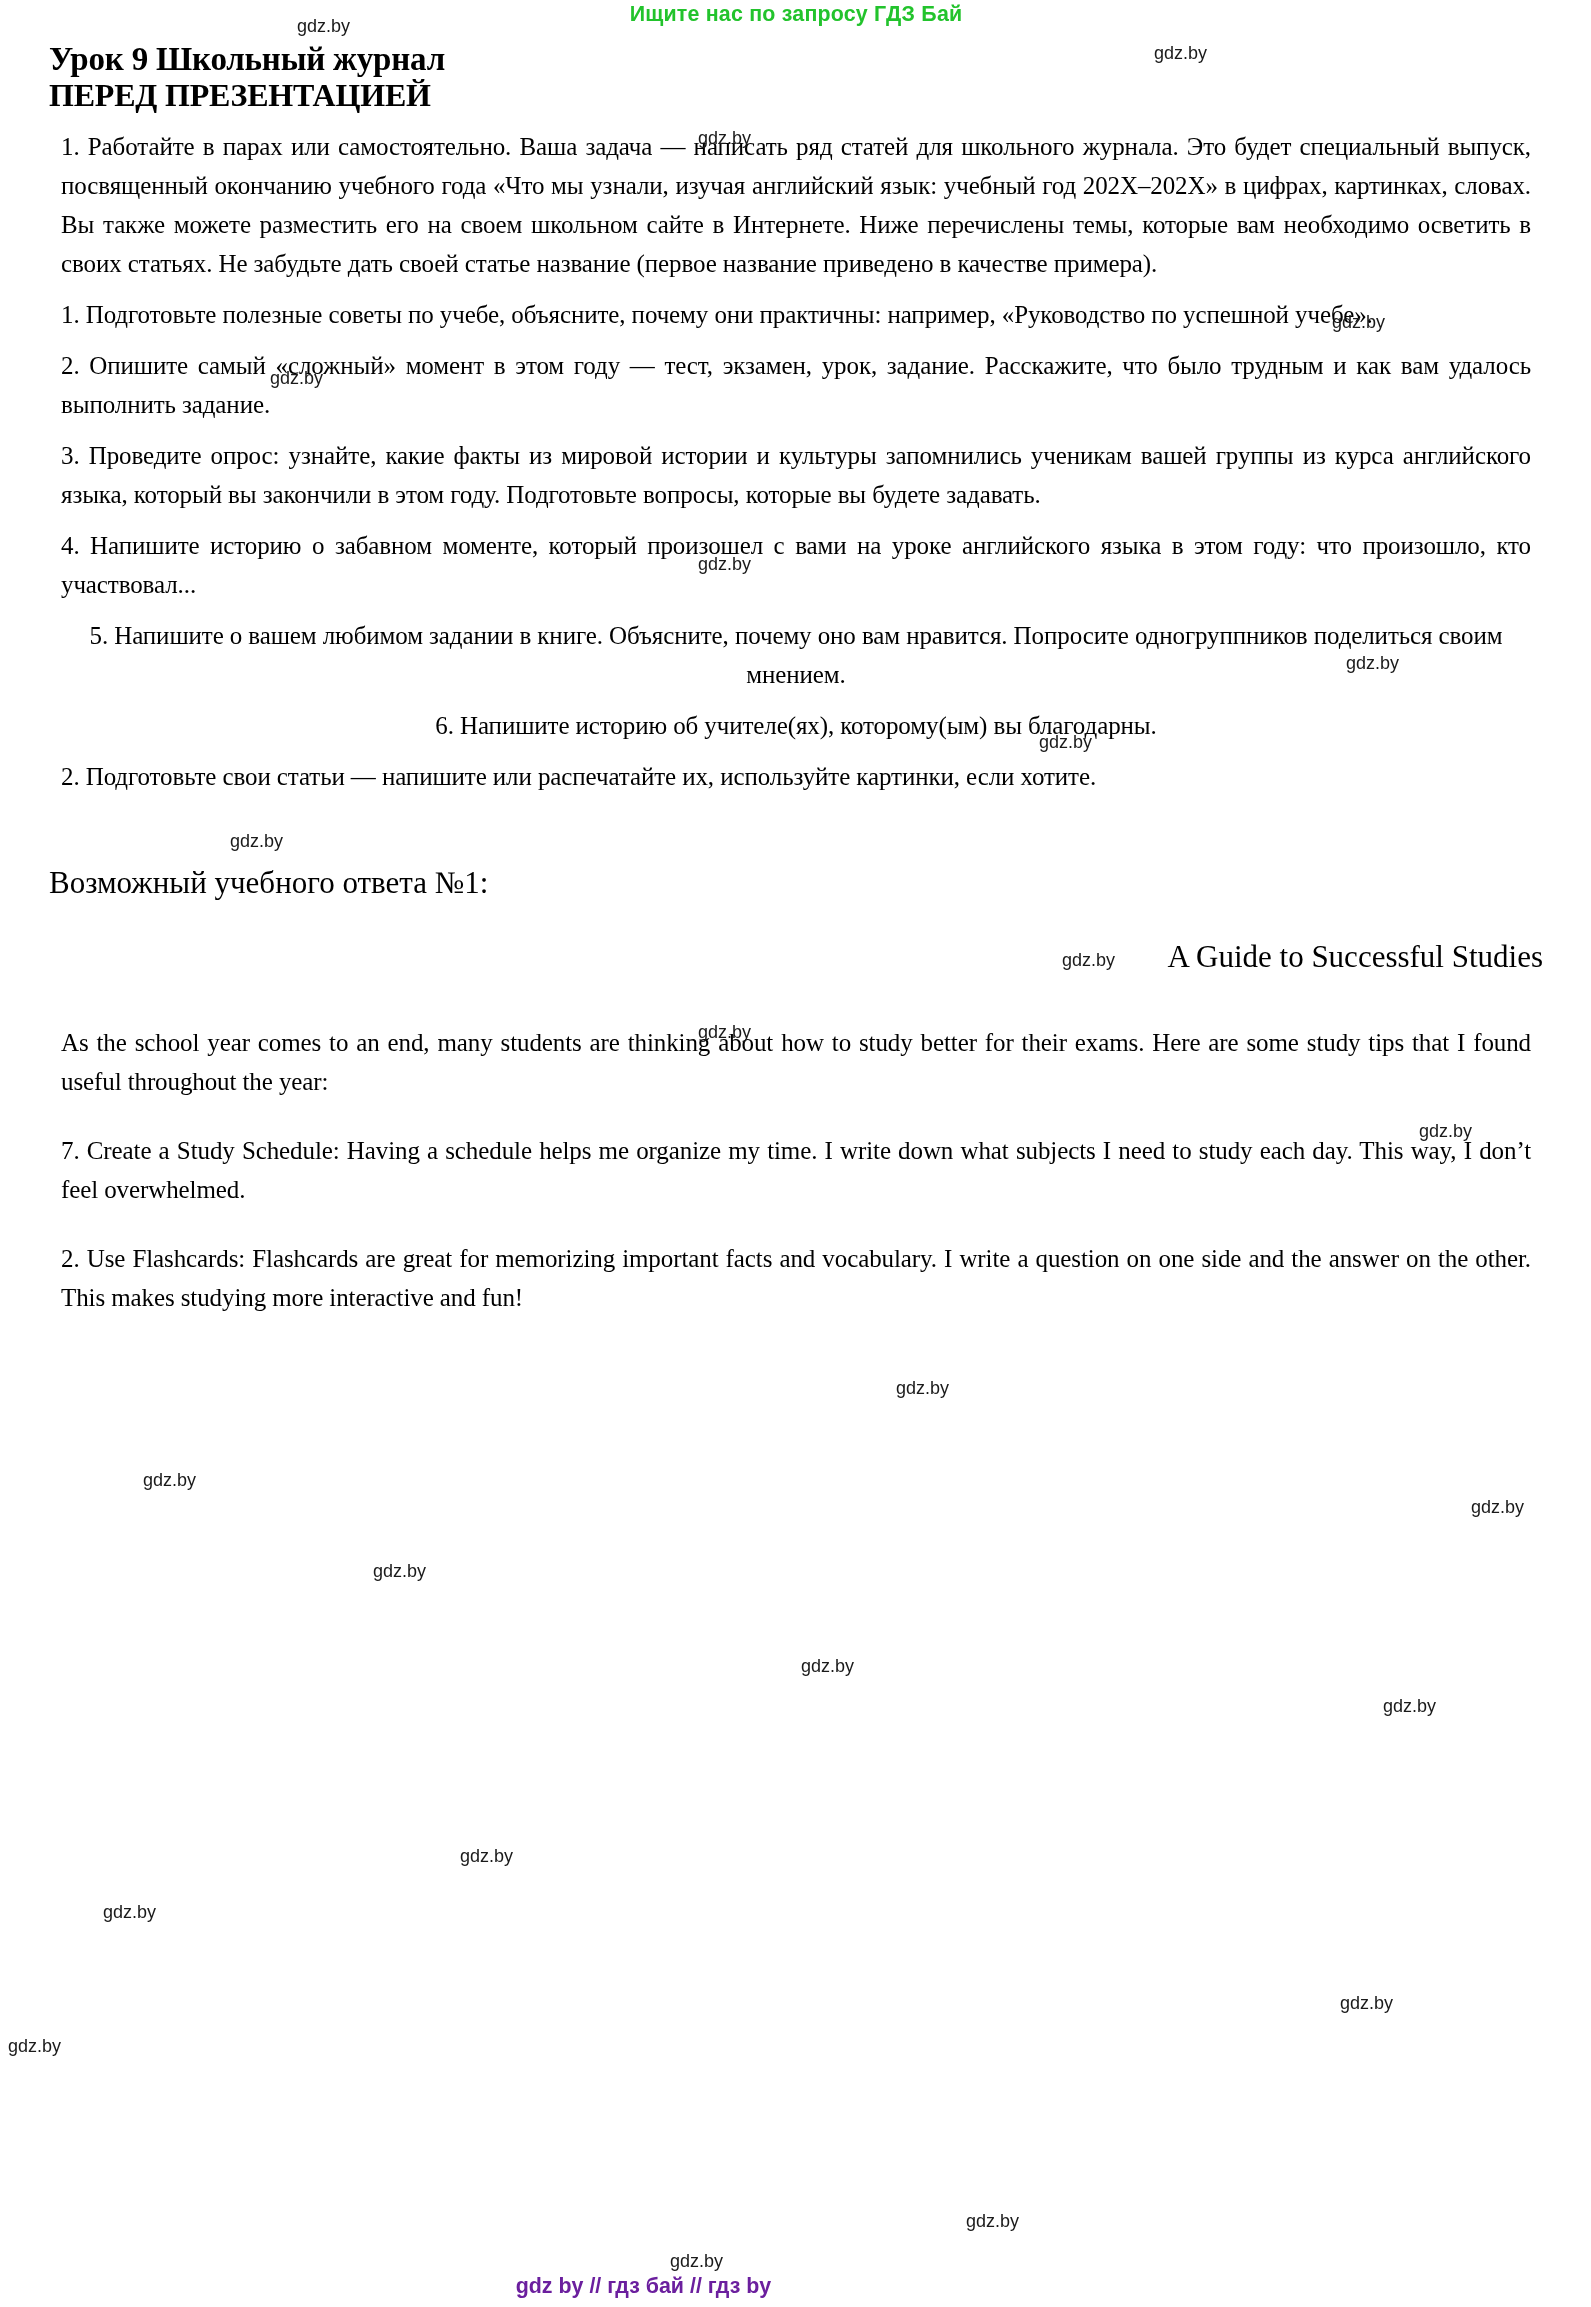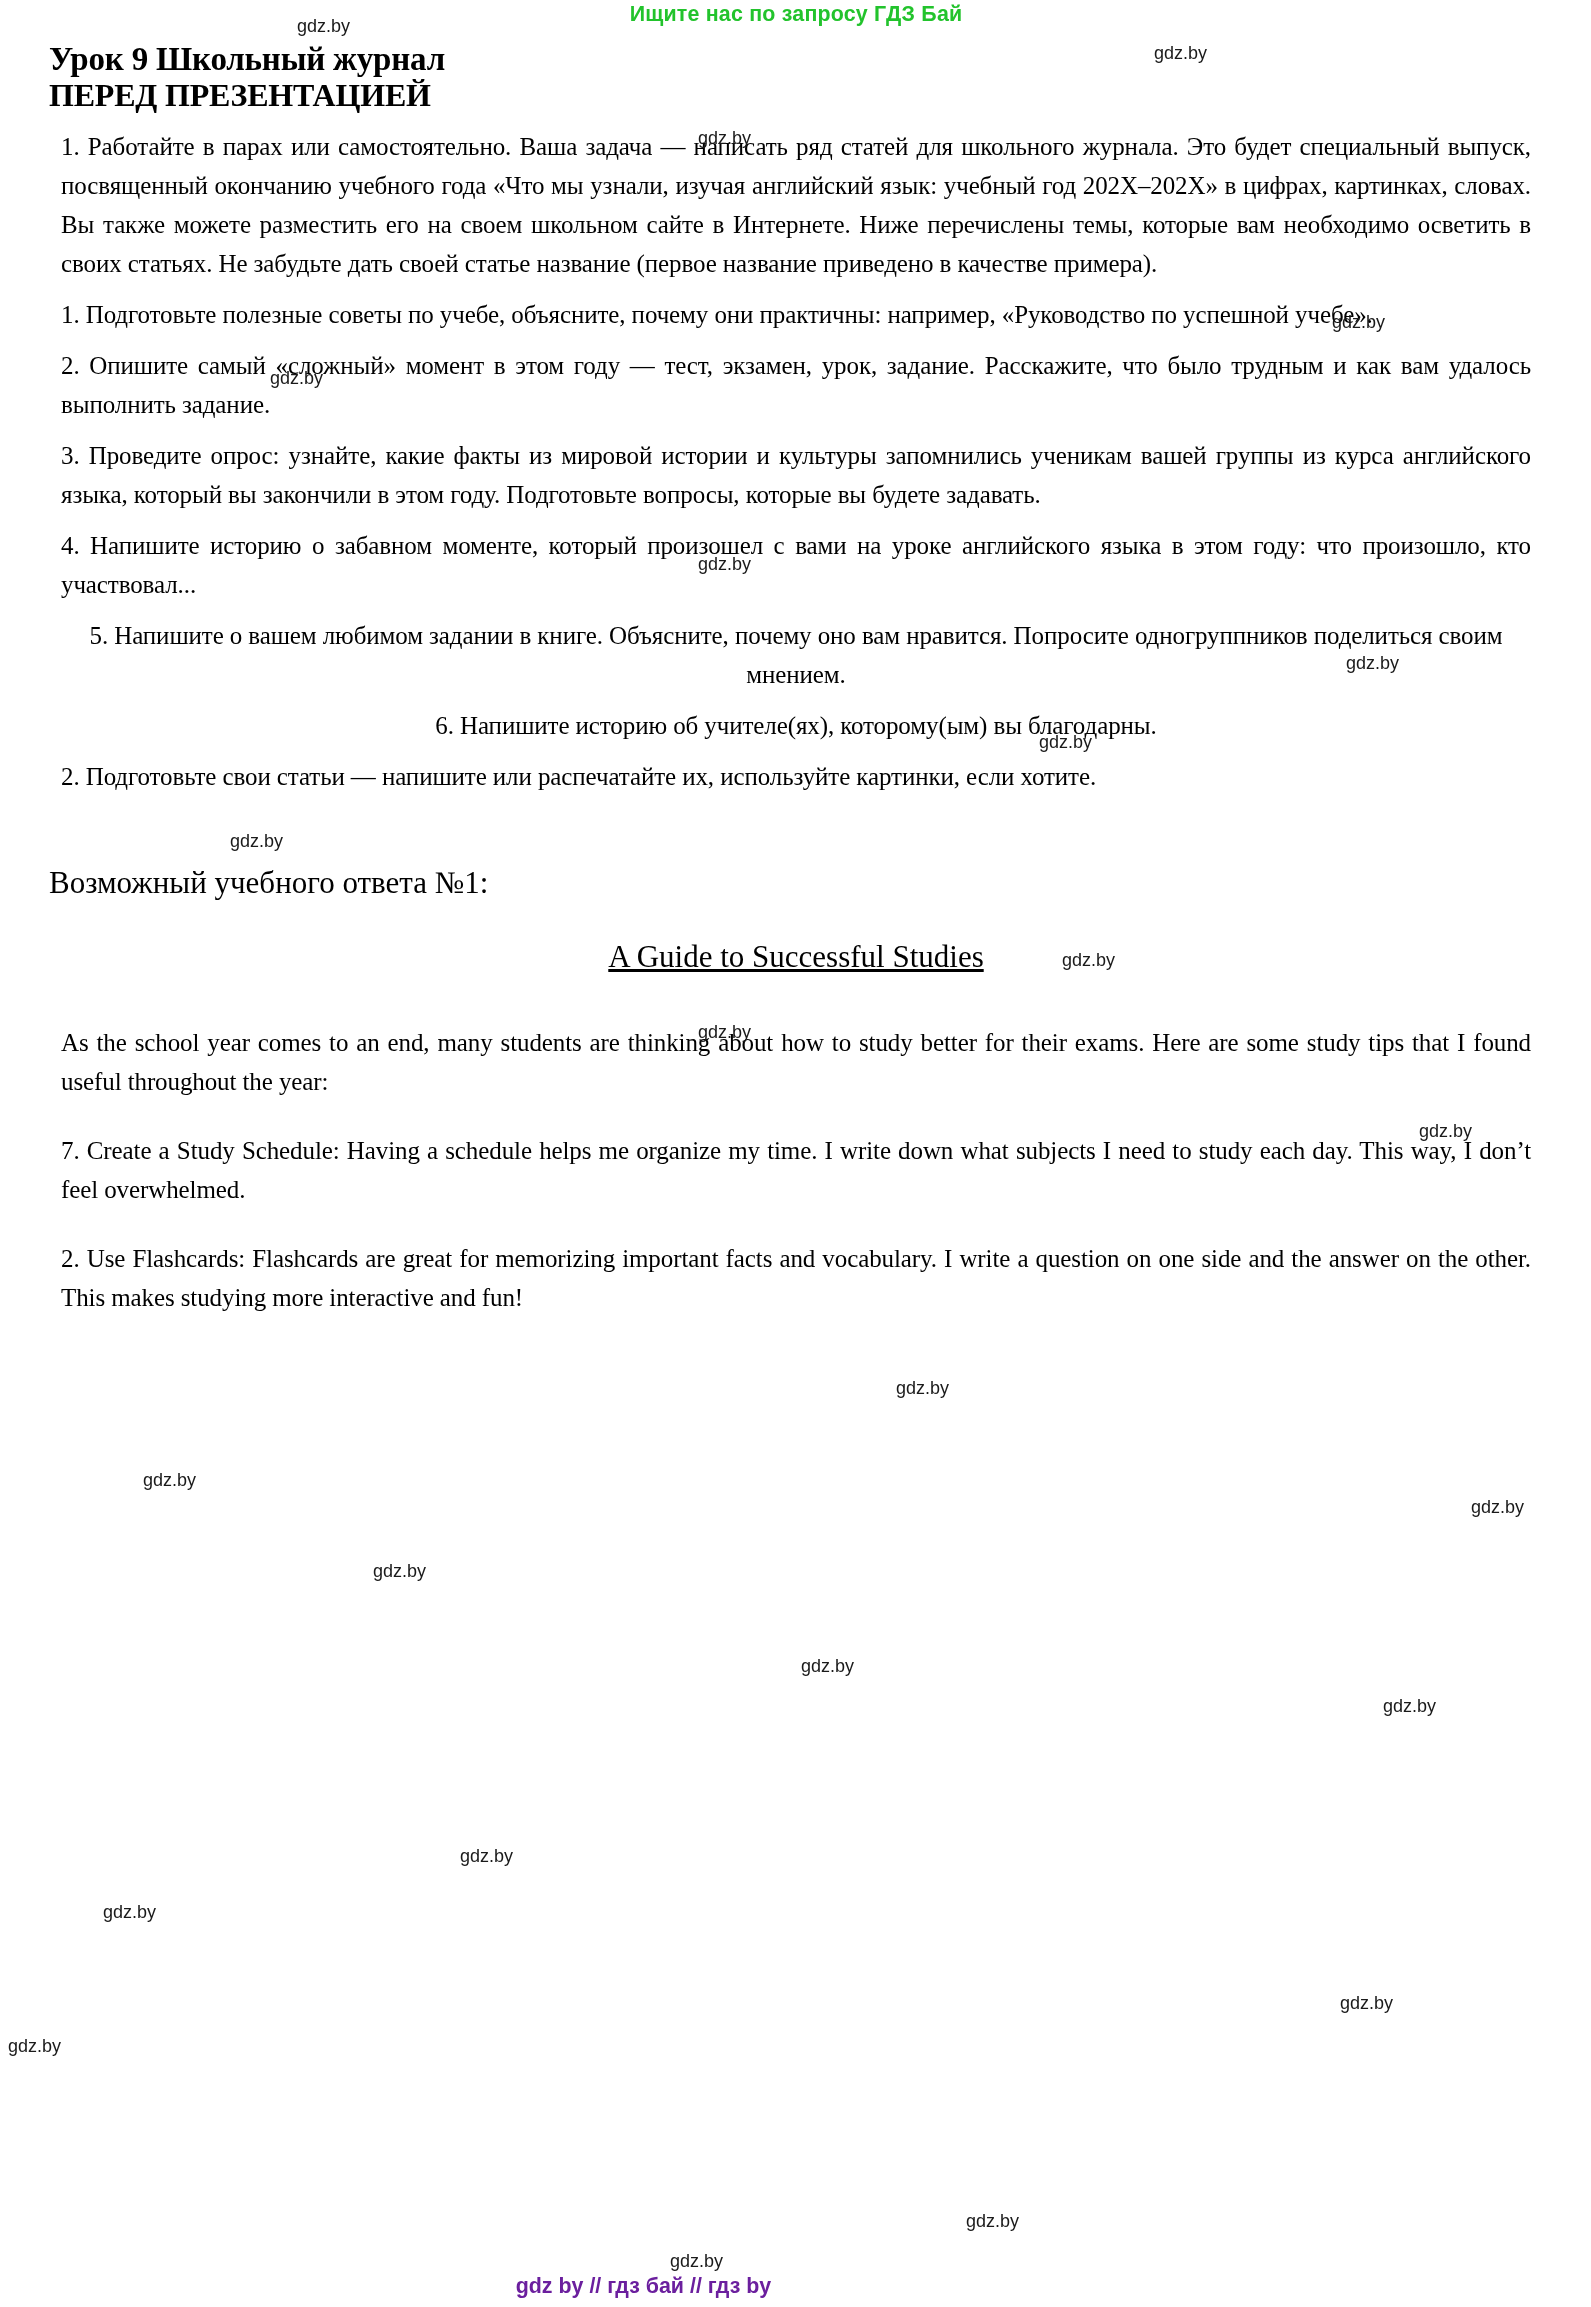--- a/index.html
+++ b/index.html
@@ -88,22 +88,21 @@
     padding: 0;
     font-size: 31px;
     line-height: 39px;
     text-align: left;
   }
   p.article-title {
     margin: 0;
     padding: 0;
     font-size: 31px;
     line-height: 39px;
-    text-align: center;
-    text-decoration: underline;
+    text-align: right;
   }
 
   
   .wm {
     position: absolute;
     font-family: "Liberation Sans", "DejaVu Sans", sans-serif;
     font-size: 18px;
     line-height: 18px;
     color: #1a1a1a;
     white-space: nowrap;

